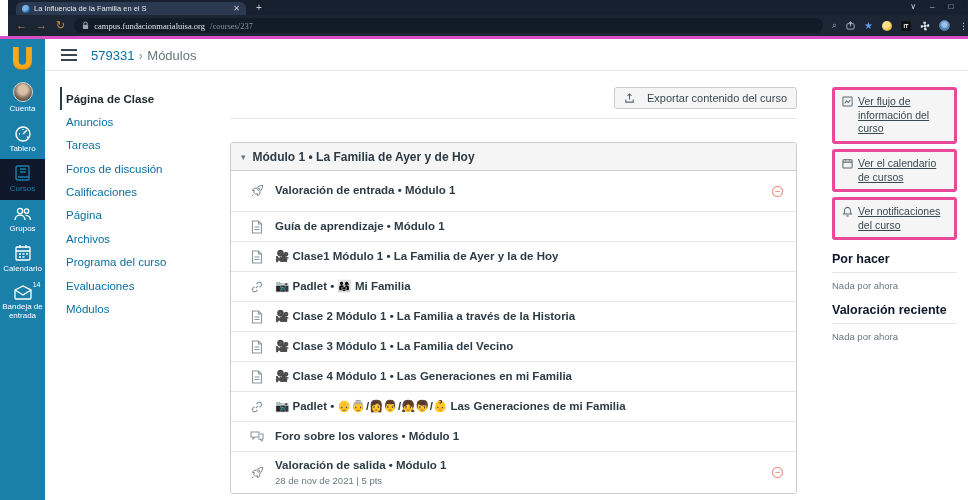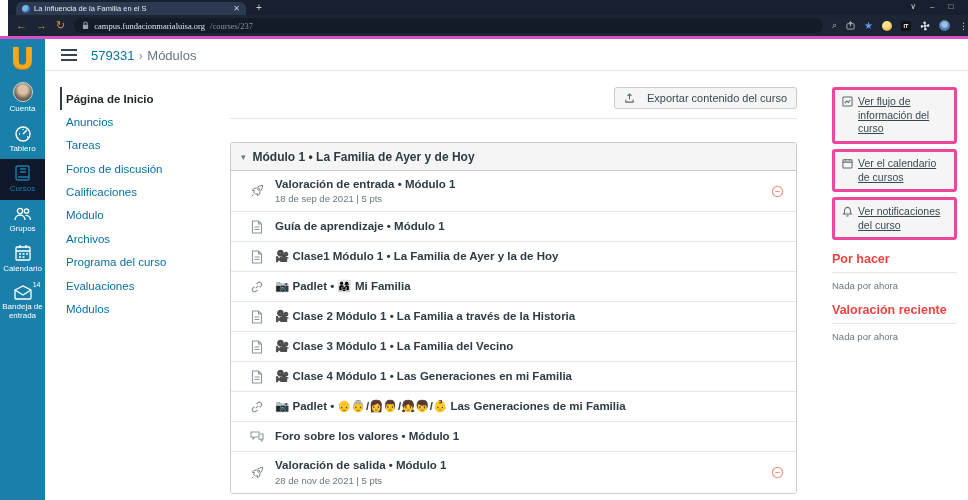--- a/index.html
+++ b/index.html
@@ -71,21 +71,21 @@
   .mi-title { font-size:11.5px; font-weight:bold; color:#2d3b45; line-height:1.2; cursor:pointer; }
   .mi-meta { font-size:9.5px; color:#6b777f; margin-top:2px; }
   .mi.h30 { height:30px; }
   .mi.h41 { height:41px; }
   .restricted { flex:0 0 auto; }
 
   
   .rside { position:absolute; top:48px; left:787px; width:125px; }
   .rbtn { width:100%; display:flex; align-items:flex-start; gap:5px; background:#f5f5f5; border:3px solid #ec4899; border-radius:3px; color:#3a4951; font-size:10.5px; line-height:1.3; padding:5px 7px; margin-bottom:5px; cursor:pointer; text-align:left;text-decoration:underline; }
   .rbtn svg { flex:0 0 auto; margin-top:1px; }
-  .rhead { font-size:12.5px; font-weight:bold; color:#ef4444; margin-top:12px; padding-bottom:6px; border-bottom:1px solid #e3e7ea; }
+  .rhead { font-size:12.5px; font-weight:bold; color:#0f172a; margin-top:12px; padding-bottom:6px; border-bottom:1px solid #e3e7ea; }
   .rempty { font-size:9.5px; color:#6b777f; margin-top:7px; }
 
   svg { display:block; }
 </style>
 </head>
 <body>
 
 <div class="stage">
 
   <div class="chrome">
@@ -203,26 +203,26 @@
           <i></i>
         </span>
       <span>
         <span class="crumb-link">579331</span>
         <span class="crumb-sep">›</span>
         <span class="crumb-cur">Módulos</span>
       </span>
     </div>
 
     <div class="coursenav">
-      <div class="cn-item active">Página de Inicio</div>
+      <div class="cn-item active">Página de Clase</div>
       <div class="cn-item">Anuncios</div>
       <div class="cn-item">Tareas</div>
       <div class="cn-item">Foros de discusión</div>
       <div class="cn-item">Calificaciones</div>
-      <div class="cn-item">Módulo</div>
+      <div class="cn-item">Página</div>
       <div class="cn-item">Archivos</div>
       <div class="cn-item">Programa del curso</div>
       <div class="cn-item">Evaluaciones</div>
       <div class="cn-item">Módulos</div>
     </div>
 
     <div class="main">
       <div class="main-toolbar">
         <button class="btn">
           <svg width="11" height="11" viewBox="0 0 12 12" fill="none" stroke="#5b686f" stroke-width="1.2">
@@ -242,21 +242,20 @@
         <div class="mi h41">
           <span class="ic">
             <svg width="14" height="14" viewBox="0 0 16 16" fill="none" stroke="#737d84" stroke-width="1.1">
               <path d="M14.5 1.5c-3 .2-5.3 1.4-7 3.1L4.6 5 2.5 7.1l2.6.6-1 1.6 2.6 2.6 1.6-1 .6 2.6 2.1-2.1.4-2.9c1.7-1.7 2.9-4 3.1-7z"></path>
                 <circle cx="10" cy="6" r="1.2"></circle>
                 <path d="M4 12l-2 2"></path>
             </svg>
           </span>
           <span class="tx">
             <div class="mi-title">Valoración de entrada • Módulo 1</div>
-            <div class="mi-meta">18 de sep de 2021  |  5 pts</div>
           </span>
           <span class="restricted">
             <svg width="13" height="13" viewBox="0 0 14 14">
                 <circle cx="7" cy="7" r="5.5" fill="none" stroke="#ed9a8d" stroke-width="1.3"></circle>
                 <path d="M4.5 7h5" stroke="#ed9a8d" stroke-width="1.3"></path>
               </svg>
           </span>
         </div>
 
         <div class="mi h30">

